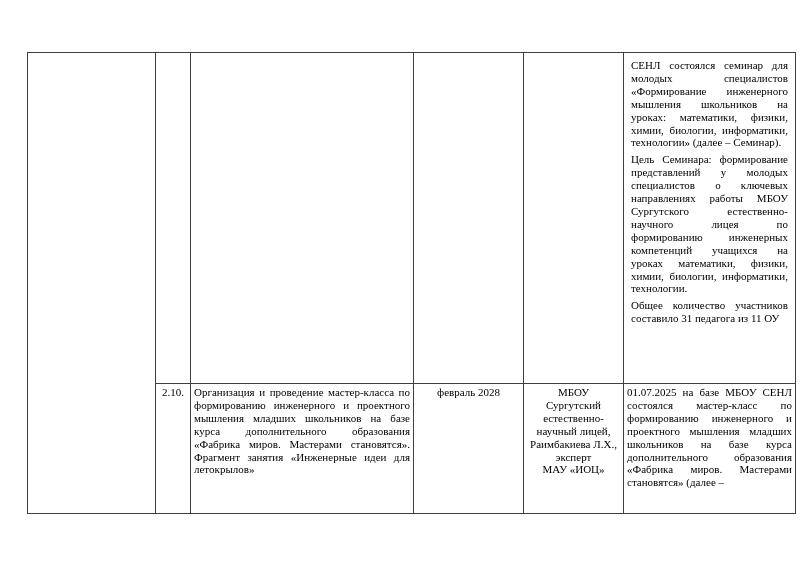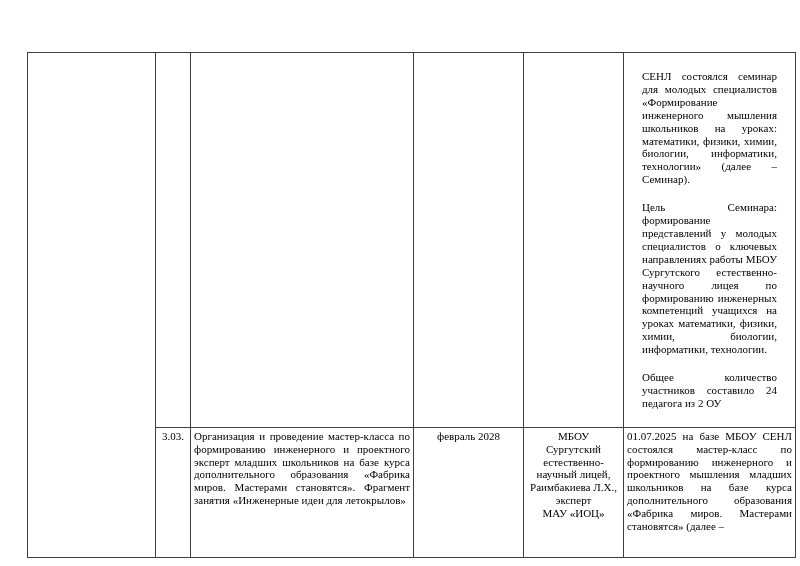--- a/index.html
+++ b/index.html
@@ -37,21 +37,21 @@
     line-height: 12.9px;
     overflow: hidden;
     word-wrap: break-word;
   }
   tr.row-continued { height: 331px; }
   tr.row-item      { height: 130px; }
   .ta-justify { text-align: justify; }
   .ta-center  { text-align: center; }
   .pre-lines  { white-space: pre-line; }
   td p {
-    margin: 15px;
+    margin: 4px;
     text-align: justify;
   }
 </style>
 </head>
 <body>
 
 <div class="doc-page">
   <table class="doc-table">
     <colgroup>
       <col style="width:128px">
@@ -64,26 +64,26 @@
     <tbody>
       <tr class="row-continued">
         <td rowspan="2"></td>
         <td></td>
         <td></td>
         <td></td>
         <td></td>
         <td class="ta-justify">
           <p>СЕНЛ состоялся семинар для молодых специалистов «Формирование инженерного мышления школьников на уроках: математики, физики, химии, биологии, информатики, технологии» (далее – Семинар).</p>
           <p>Цель Семинара: формирование представлений у молодых специалистов о ключевых направлениях работы МБОУ Сургутского естественно-научного лицея по формированию инженерных компетенций учащихся на уроках математики, физики, химии, биологии, информатики, технологии.</p>
-          <p>Общее количество участников составило 24 педагога из 2 ОУ</p>
+          <p>Общее количество участников составило 31 педагога из 11 ОУ</p>
         </td>
       </tr>
       <tr class="row-item">
-        <td class="ta-center">3.03.</td>
-        <td class="ta-justify">Организация и проведение мастер-класса по формированию инженерного и проектного эксперт младших школьников на базе курса дополнительного образования «Фабрика миров. Мастерами становятся». Фрагмент занятия «Инженерные идеи для летокрылов»</td>
+        <td class="ta-center">2.10.</td>
+        <td class="ta-justify">Организация и проведение мастер-класса по формированию инженерного и проектного мышления младших школьников на базе курса дополнительного образования «Фабрика миров. Мастерами становятся». Фрагмент занятия «Инженерные идеи для летокрылов»</td>
         <td class="ta-center">февраль 2028</td>
         <td class="ta-center pre-lines">МБОУ
 Сургутский
 естественно-научный лицей,
 Раимбакиева Л.Х.,
 эксперт
 МАУ «ИОЦ»</td>
         <td class="ta-justify">01.07.2025 на базе МБОУ СЕНЛ состоялся мастер-класс по формированию инженерного и проектного мышления младших школьников на базе курса дополнительного образования «Фабрика миров. Мастерами становятся» (далее –</td>
       </tr>
     </tbody>

